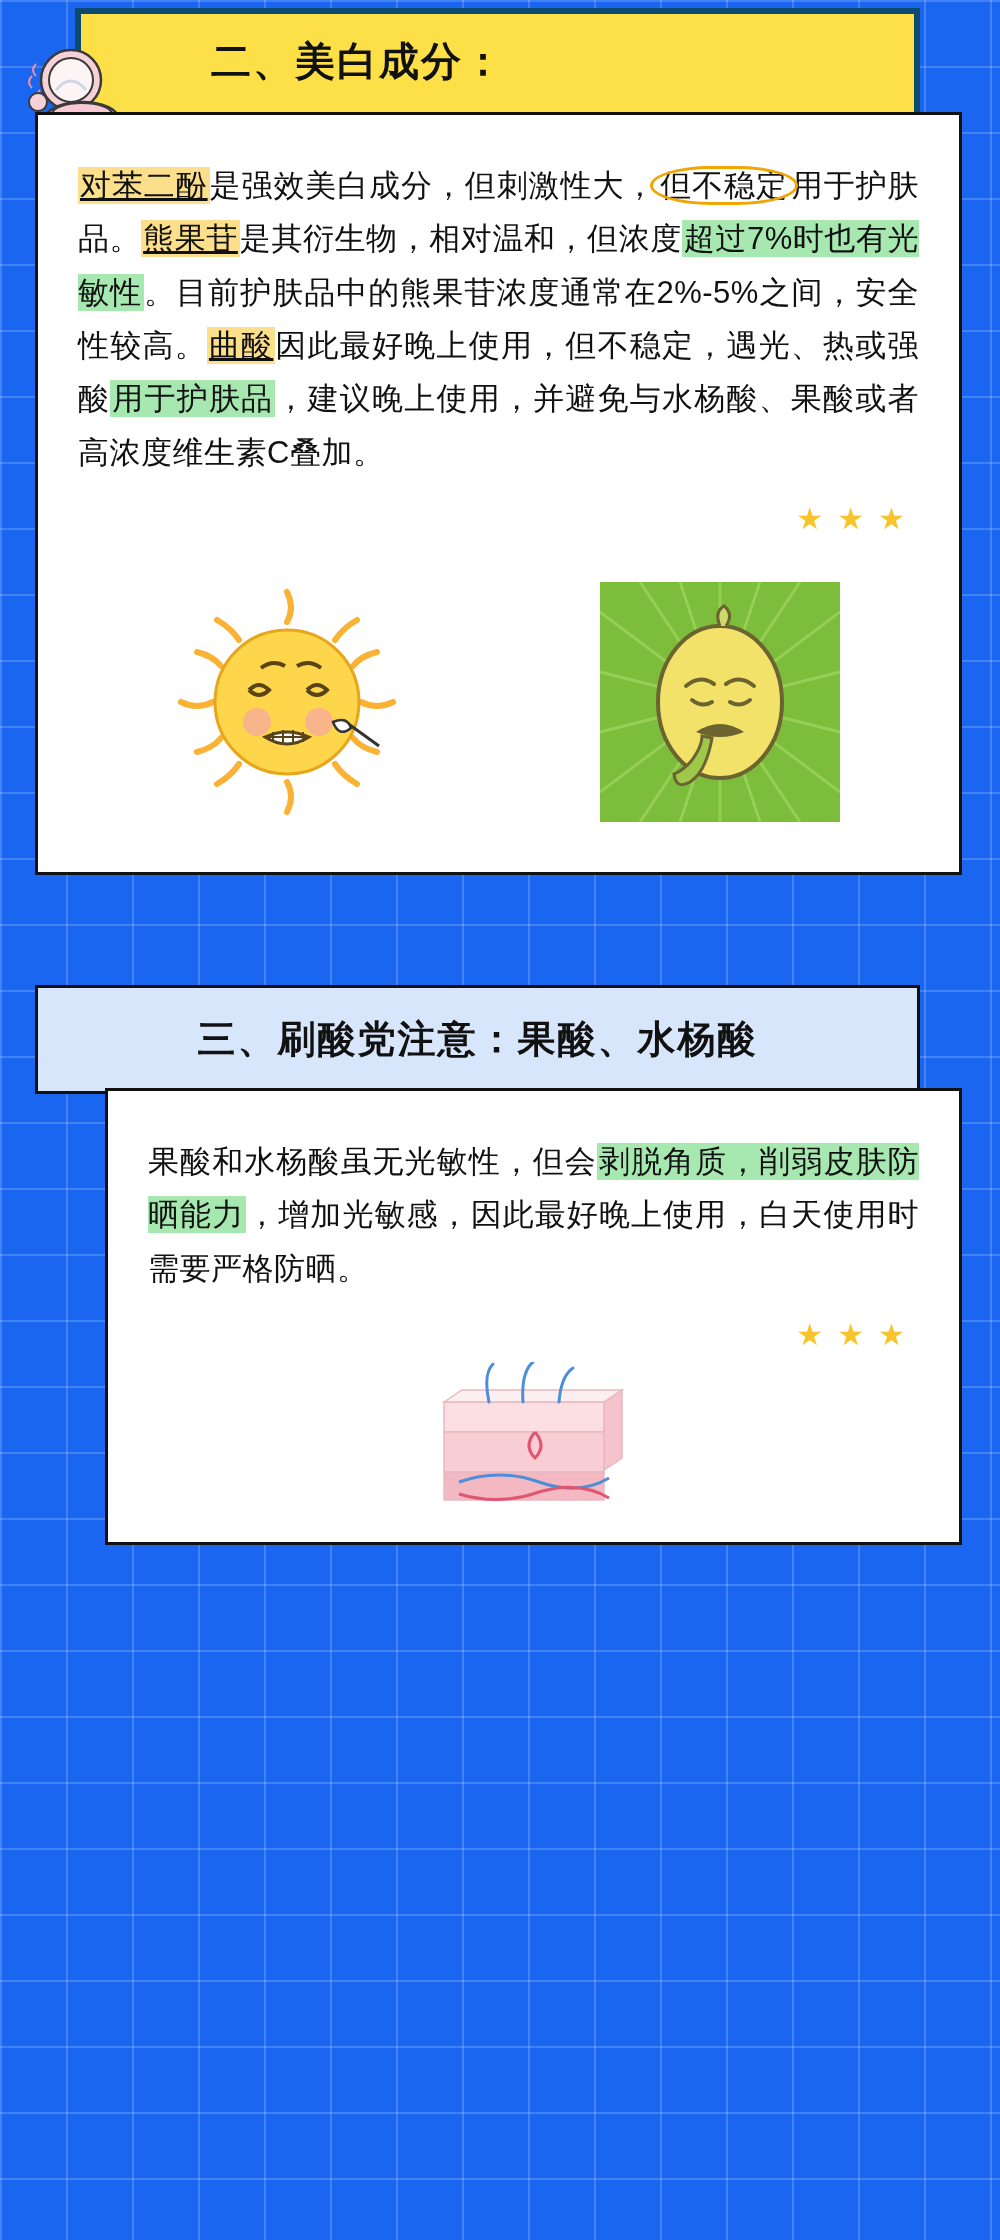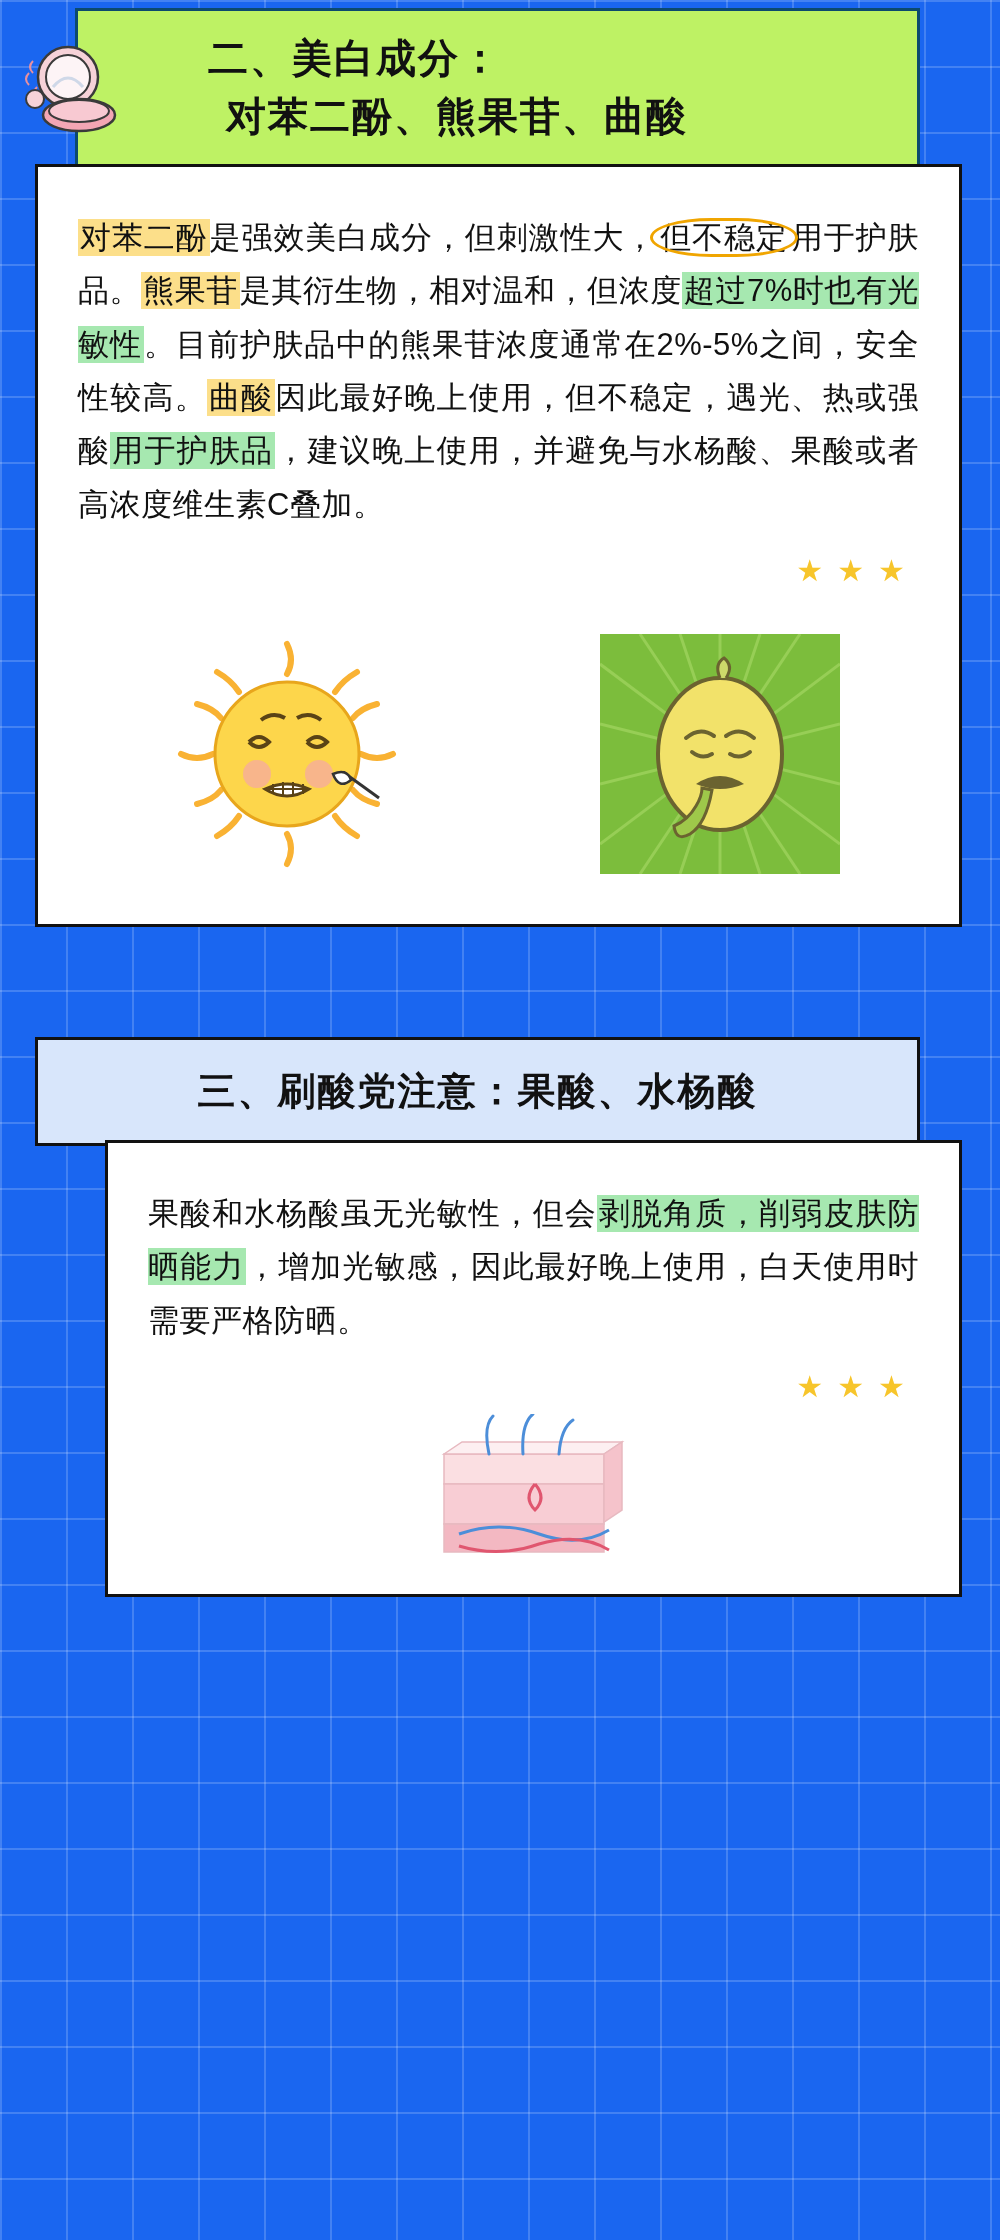--- a/index.html
+++ b/index.html
@@ -33,22 +33,22 @@
   
   .sec2-wrap {
     position: relative;
     margin: 0;
     padding-top: 8px;
   }
   .header-card {
     position: relative;
     margin-left: 75px;
     margin-right: 80px;
-    background: #bef264;
-    border: 3px solid #0c4a6e;
+    background: #fde047;
+    border: 6px solid #0c4a6e;
     padding: 18px 20px 22px 60px;
     box-sizing: border-box;
   }
   .header-card .title-line {
     font-size: 40px;
     font-weight: bold;
     color: #111;
     letter-spacing: 2px;
     line-height: 1.45;
     text-align: left;
@@ -75,21 +75,21 @@
     box-sizing: border-box;
     padding: 44px 40px 40px 40px;
   }
   .para {
     font-size: 31px;
     line-height: 1.72;
     color: #111;
     text-align: justify;
     letter-spacing: 0.5px;
   }
-  .hl-y { background: #fcdf8a; padding: 1px 2px; }
+  .hl-y { background: #fcdf8a; padding: 1px 2px; text-decoration: underline; }
   .hl-g { background: #a6e8b0; padding: 1px 2px; }
   .circled {
     position: relative;
     padding: 0 4px;
   }
   .circled::after {
     content: "";
     position: absolute;
     left: -6px; right: -6px; top: -2px; bottom: -2px;
     border: 3px solid #f0a500;
@@ -174,21 +174,20 @@
         <ellipse cx="56" cy="74" rx="36" ry="16" fill="#f3a6b4" stroke="#3a3a3a" stroke-width="2.5"></ellipse>
         <ellipse cx="56" cy="70" rx="30" ry="11" fill="#f8c9d2" stroke="#3a3a3a" stroke-width="2"></ellipse>
         <g stroke="#e8909f" stroke-width="2" fill="none">
           <path d="M10 20 q-6 6 0 12"></path>
           <path d="M6 32 q-6 6 0 12"></path>
           <path d="M14 46 q-6 6 0 12"></path>
         </g>
         <circle cx="12" cy="58" r="9" fill="#f6d2d8" stroke="#3a3a3a" stroke-width="2"></circle>
       </svg>
       <div class="title-line">二、美白成分：</div>
-      <div class="title-line second">对苯二酚、熊果苷、曲酸</div>
     </div>
 
     <div class="body-card">
       <div class="para">
         <span class="hl-y">对苯二酚</span><span>是强效美白成分，但刺激性大，</span><span class="circled">但不稳定</span><span>用于护肤品。</span><span class="hl-y">熊果苷</span><span>是其衍生物，相对温和，但浓度</span><span class="hl-g">超过7%时也有光敏性</span><span>。目前护肤品中的熊果苷浓度通常在2%-5%之间，安全性较高。</span><span class="hl-y">曲酸</span><span>因此最好晚上使用，但不稳定，遇光、热或强酸</span><span class="hl-g">用于护肤品</span><span>，建议晚上使用，并避免与水杨酸、果酸或者高浓度维生素C叠加。</span>
       </div>
 
       <div class="stars">
         <span>★</span><span>★</span><span>★</span>
       </div>

